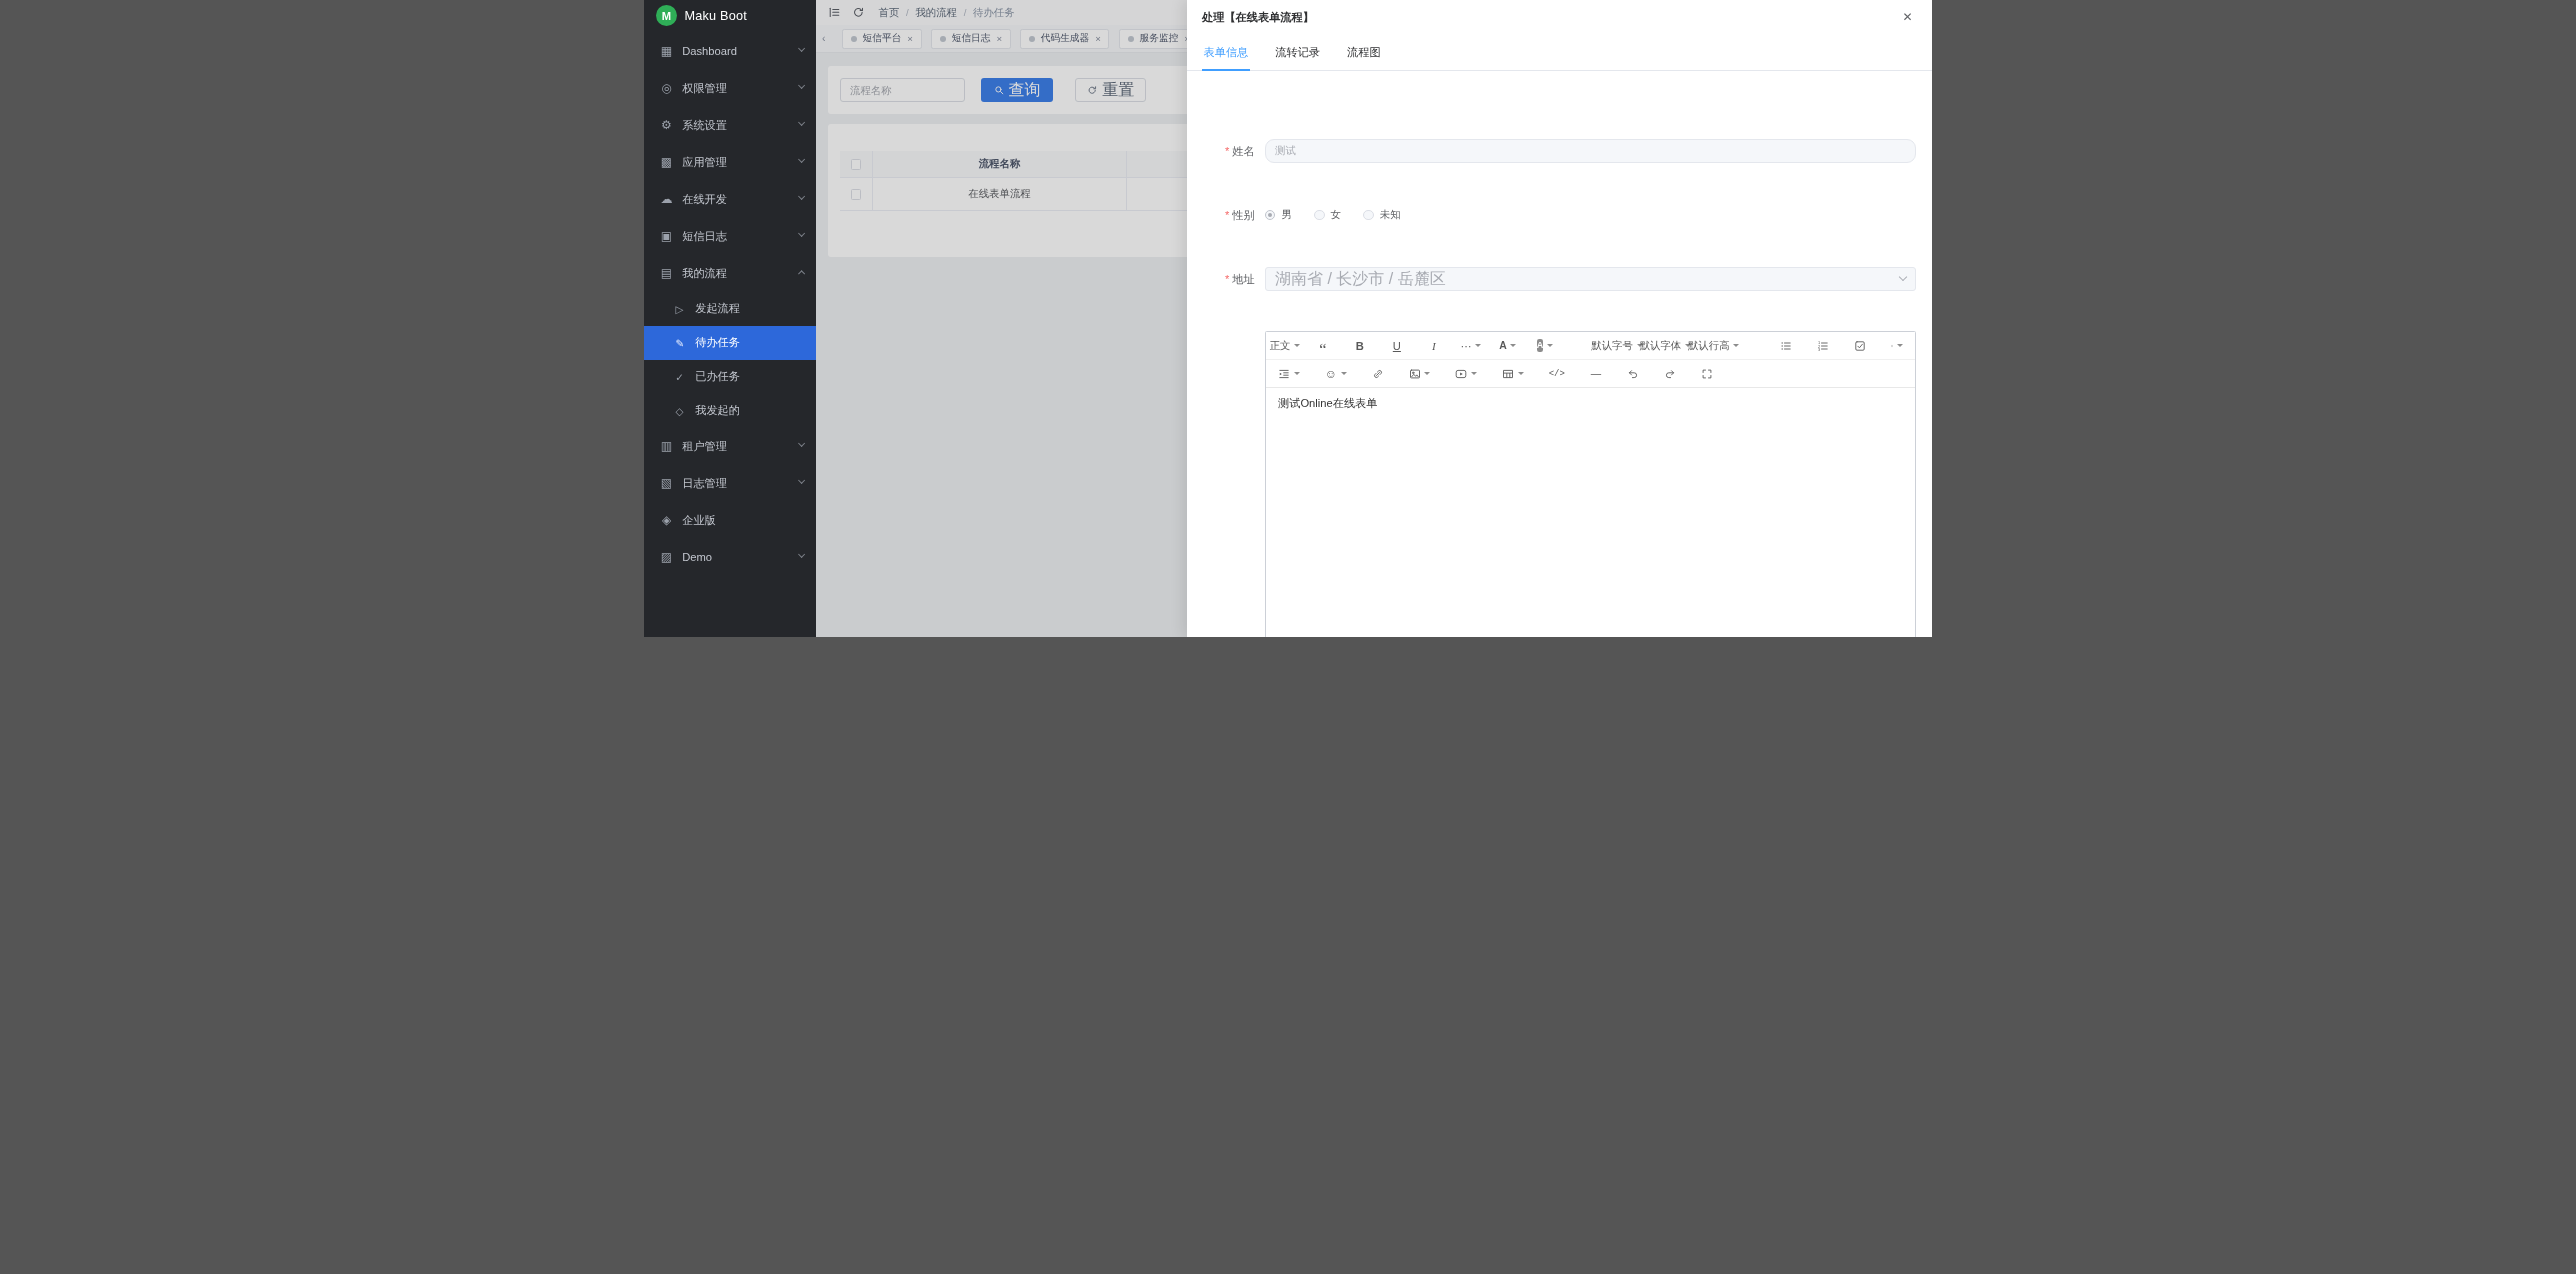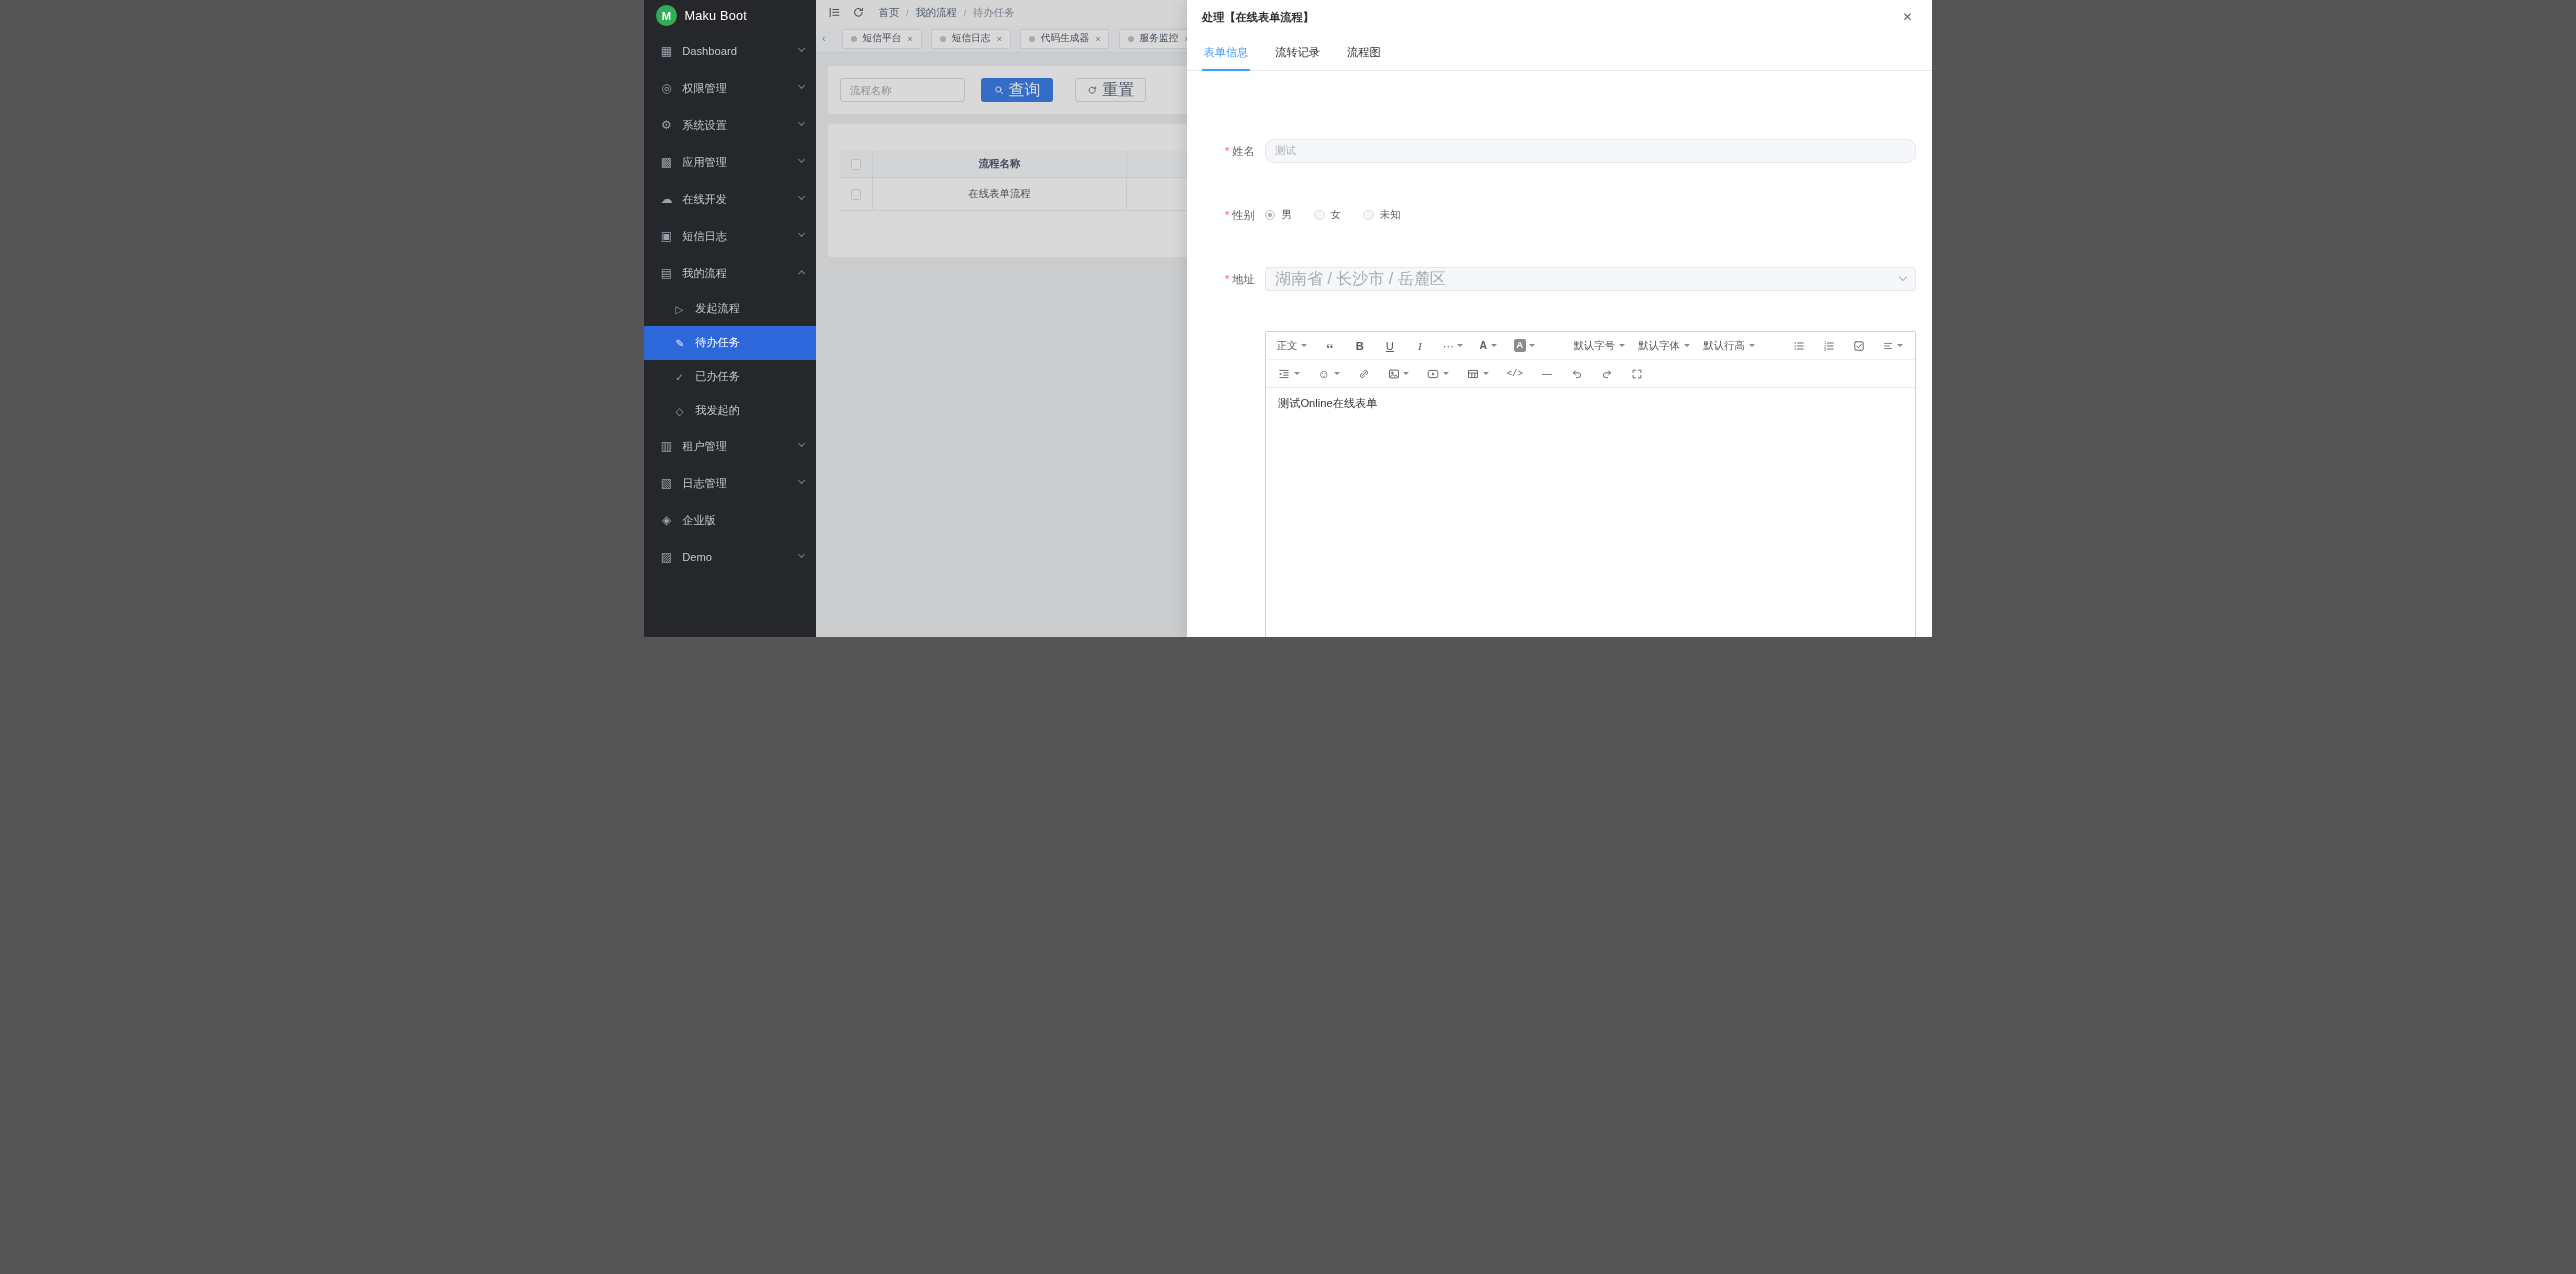--- a/index.html
+++ b/index.html
@@ -84,21 +84,21 @@
   .sel-arrow { width:6px; height:6px; border-right:1px solid #a8abb2; border-bottom:1px solid #a8abb2; transform:rotate(45deg) translate(-1.5px,-1.5px); }
 
   .radio-row { display:flex; gap:22.4px; align-items:center; height:24px; }
   .radio { display:flex; align-items:center; gap:6px; font-size:10.4px; color:#606266; cursor:pointer; }
   .radio-dot { width:10.4px; height:10.4px; border-radius:50%; border:0.7px solid #dcdfe6; background:#f5f7fa; position:relative; flex:none; }
   .radio.checked .radio-dot { border-color:#c0c4cc; }
   .radio.checked .radio-dot::after { content:""; position:absolute; inset:2.2px; border-radius:50%; background:#a8abb2; }
 
   
   .editor { border:0.7px solid #ccd0d7; border-radius:1.5px; background:#fff; }
-  .tb-row { height:28px; display:flex; align-items:center; gap:9px; padding:0 7.5px; }
+  .tb-row { height:28px; display:flex; align-items:center; gap:16px; padding:0 7.5px; }
   .tb-row.first { border-bottom:0.7px solid #f0f0f0; }
   .tb-row.second { border-bottom:0.7px solid #e8e8e8; }
   .tb-item { height:21px; min-width:21px; padding:0 4.5px; display:inline-flex; align-items:center; justify-content:center; gap:3.7px; border-radius:2.2px; color:#595959; font-size:10.4px; cursor:pointer; white-space:nowrap; }
   .caret { width:0; height:0; border:3px solid transparent; border-top-color:#8c8c8c; margin-top:3px; }
   .tb-gap { width:13.4px; flex:none; }
   .glyph-b { font-weight:bold; font-size:11.2px; }
   .glyph-u { text-decoration:underline; font-size:11.2px; }
   .glyph-i { font-style:italic; font-family:"Liberation Serif","DejaVu Serif",serif; font-size:11.2px; }
   .glyph-q { font-family:"Liberation Serif","DejaVu Serif",serif; font-size:16.4px; line-height:7.5px; padding-top:7.5px; color:#595959; }
   .fontA { font-weight:bold; font-size:10.4px; }

